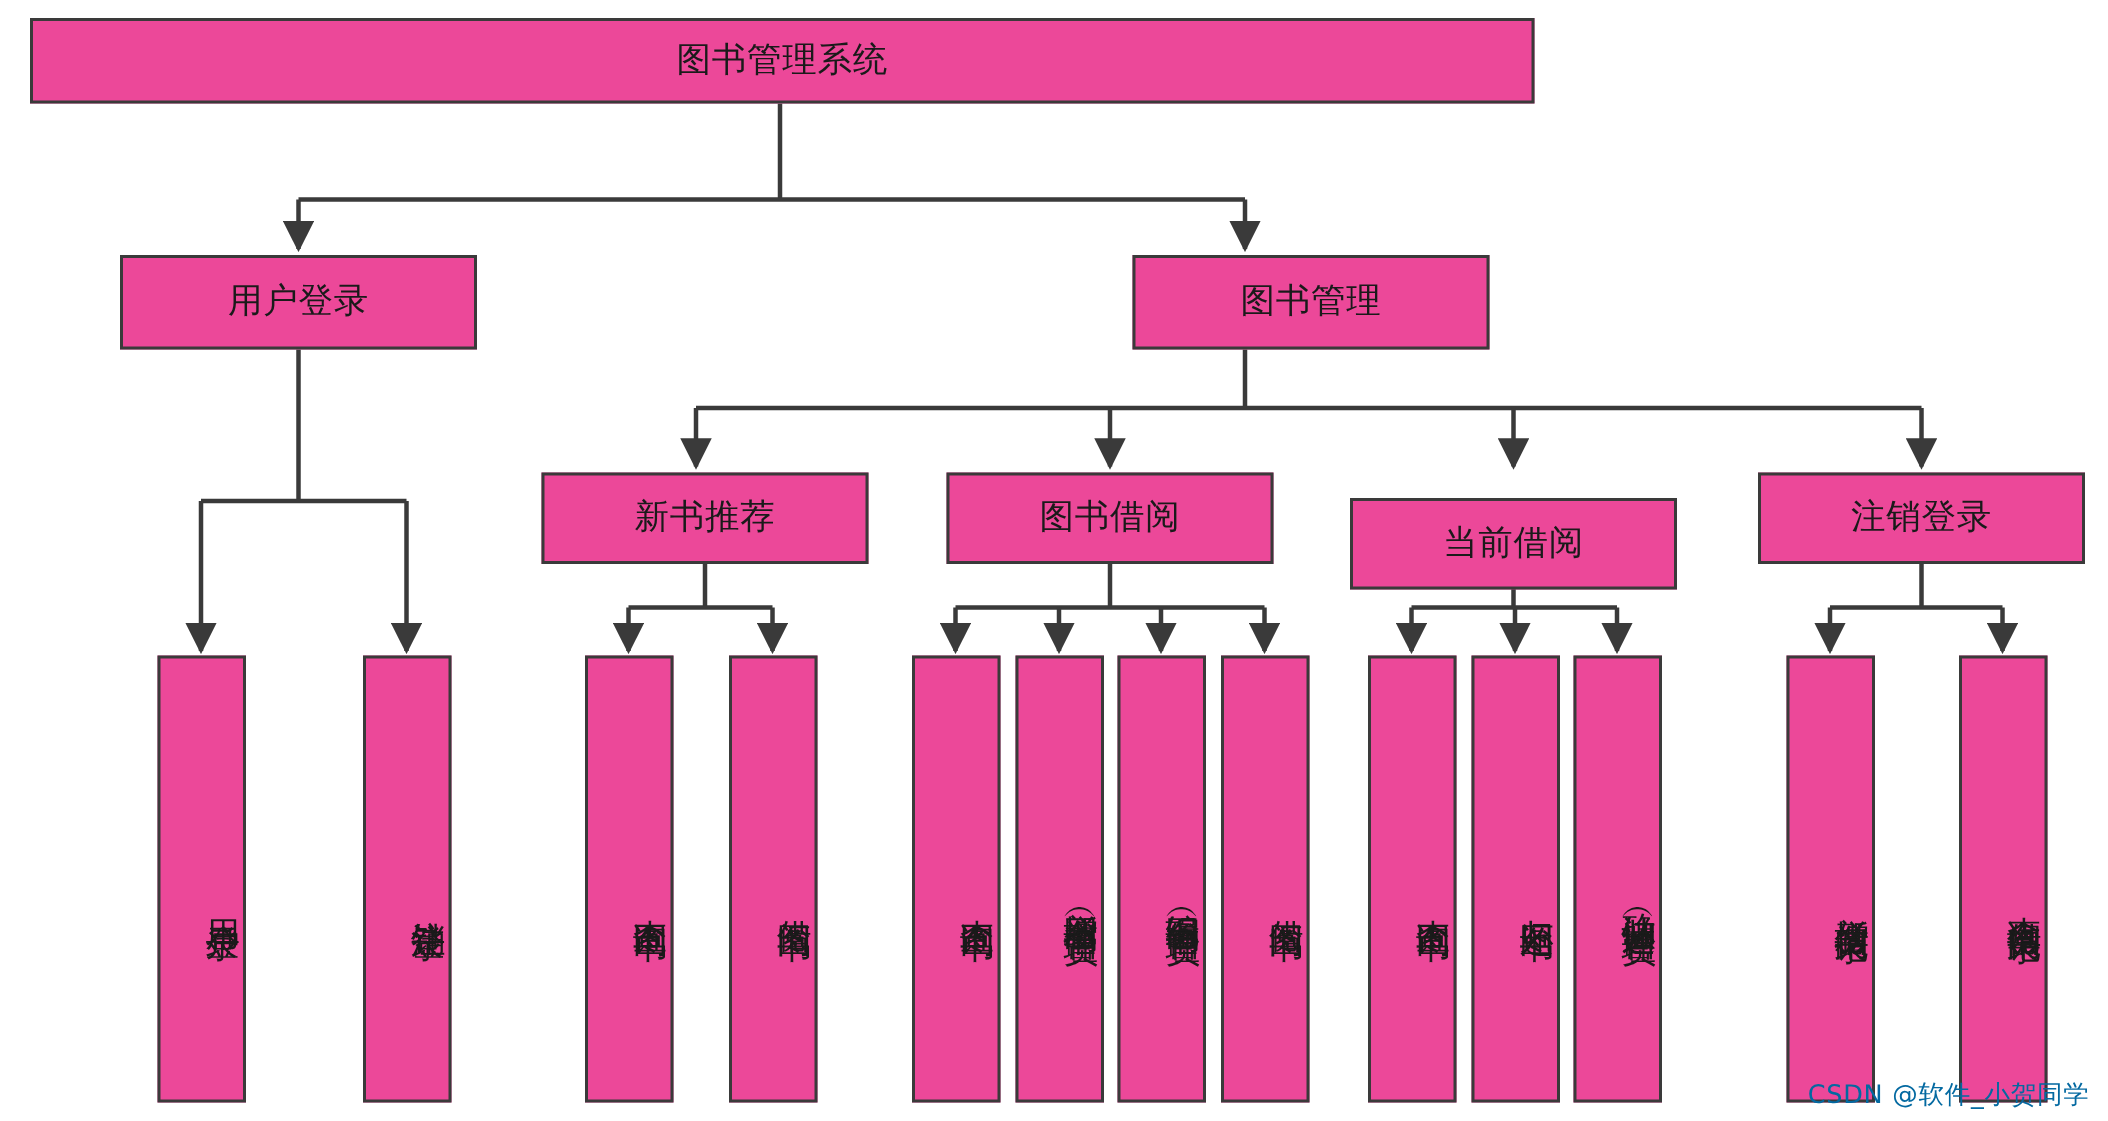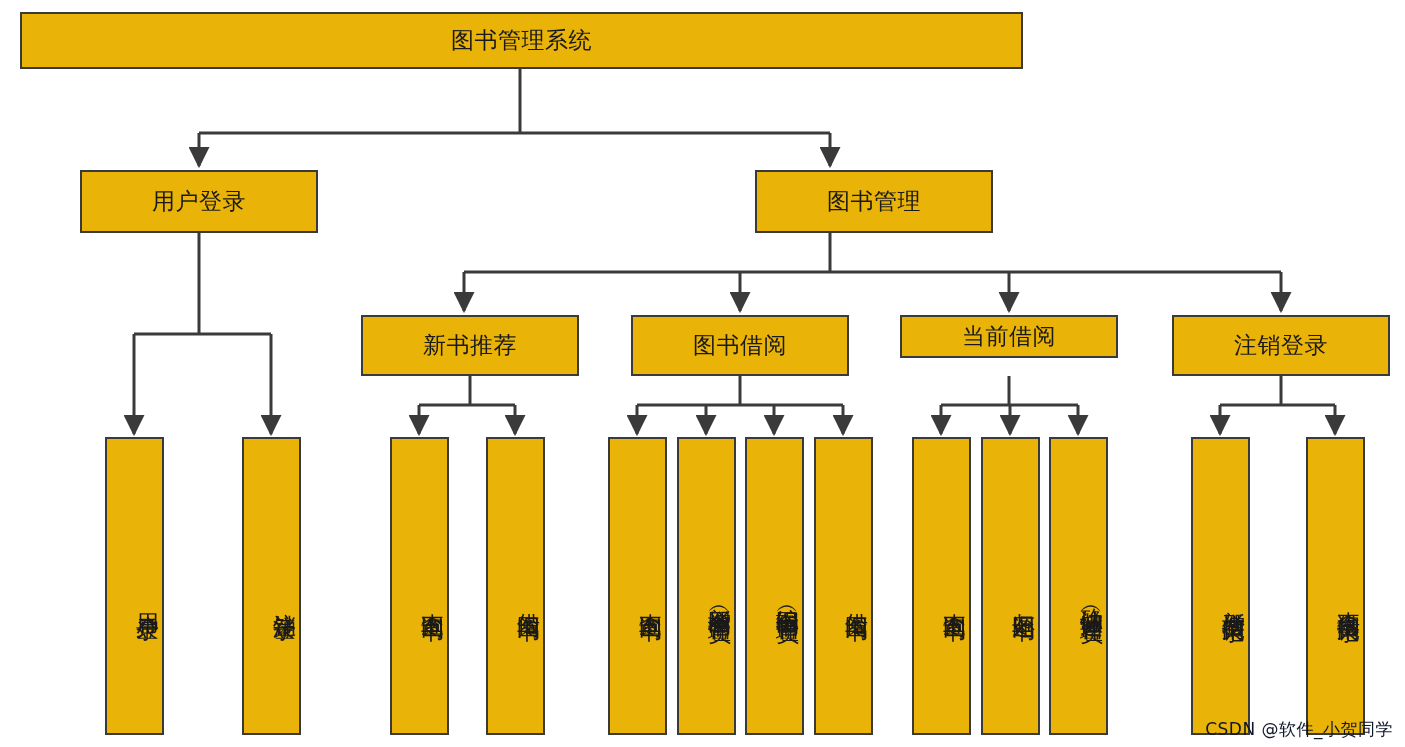--- a/index.html
+++ b/index.html
@@ -21,21 +21,21 @@
     position: absolute;
     left: 0;
     top: 0;
     width: 1405px;
     height: 747px;
     pointer-events: none;
   }
   .node {
     position: absolute;
     box-sizing: border-box;
-    background: #eab308;
+    background: #ec4899;
     border: 2.5px solid #3a3a3a;
     display: flex;
     align-items: center;
     justify-content: center;
     color: #1a1a1a;
     line-height: 1.28;
   }
   .node.h {
     font-size: 23px;
     letter-spacing: 0.5px;
@@ -52,21 +52,21 @@
   .node.v .vtext {
     writing-mode: vertical-rl;
     text-orientation: upright;
     display: block;
   }
   #watermark {
     position: absolute;
     right: 12px;
     bottom: 6px;
     font-size: 17px;
-    color: #0f172a;
+    color: #0369a1;
     letter-spacing: 0.5px;
     white-space: nowrap;
   }
 </style>
 </head>
 <body>
 
 <div id="diagram-root">
 
   <svg id="wires" viewBox="0 0 1405 747" width="1405" height="747" xmlns="http://www.w3.org/2000/svg">
@@ -129,21 +129,21 @@
   <div class="node h" style="left:711px; top:170px; width:238px; height:63px;margin-left:44px;">
     <span>图书管理</span>
   </div>
 
   <div class="node h" style="left:361px; top:315px; width:218px; height:61px;">
     <span>新书推荐</span>
   </div>
   <div class="node h" style="left:631px; top:315px; width:218px; height:61px;">
     <span>图书借阅</span>
   </div>
-  <div class="node h" style="left:900px; top:315px; width:218px; height:43px;">
+  <div class="node h" style="left:900px; top:332px; width:218px; height:61px;">
     <span>当前借阅</span>
   </div>
   <div class="node h" style="left:1172px; top:315px; width:218px; height:61px;">
     <span>注销登录</span>
   </div>
 
   <div class="node v" style="left:105px; top:437px; width:59px; height:298px;">
     <span class="vtext">用户登录</span>
   </div>
   <div class="node v" style="left:242px; top:437px; width:59px; height:298px;">

